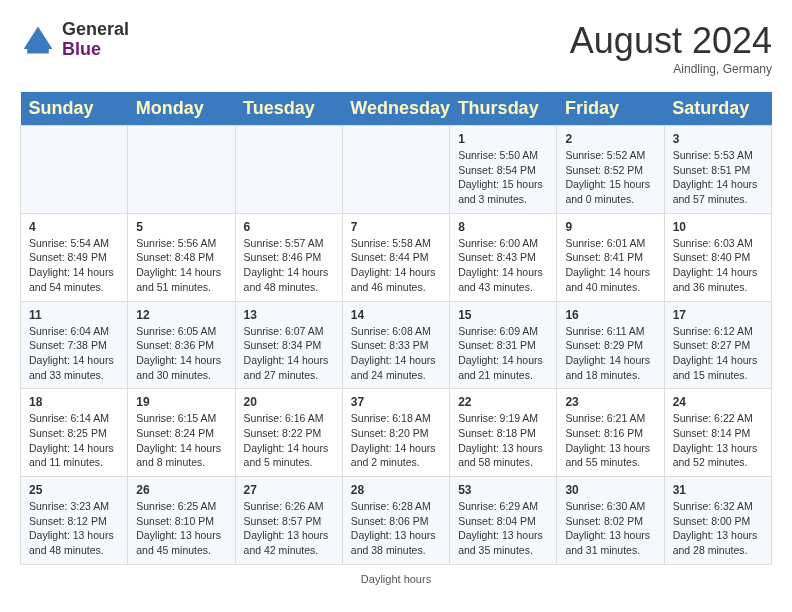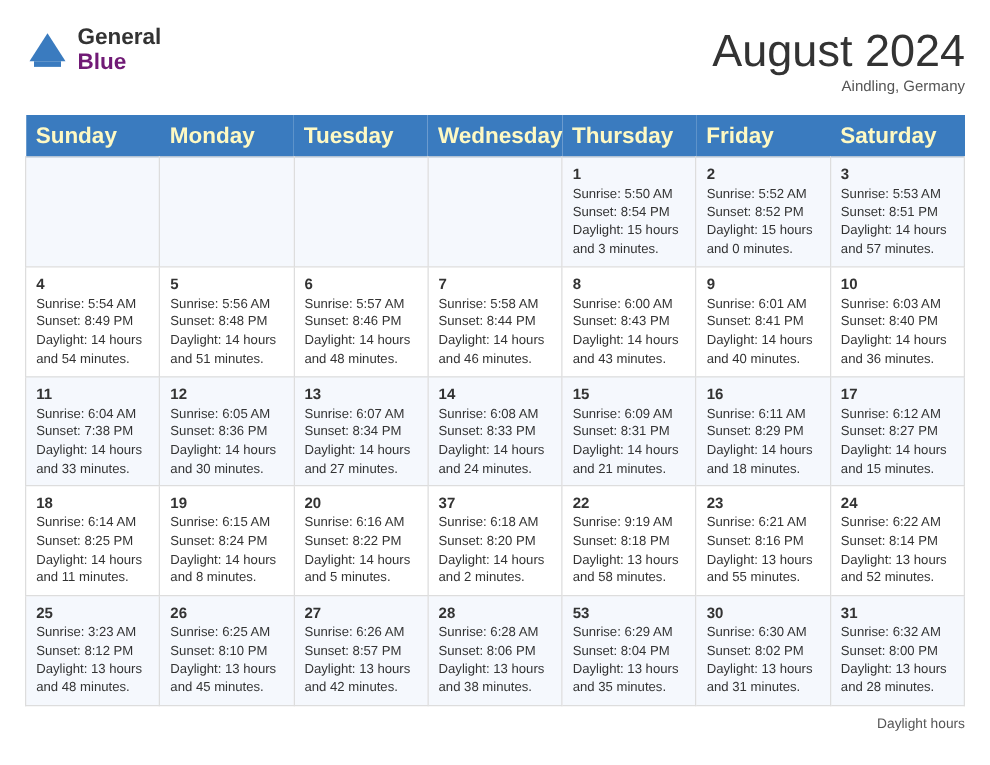--- a/index.html
+++ b/index.html
@@ -87,21 +87,21 @@
     .day-info {
       line-height: 1.4;
     }
     td.empty {
       background-color: #fff;
     }
     .footer-note {
       margin-top: 8px;
       font-size: 11px;
       color: #555;
-      text-align: right;
+      text-align: center;
     }
   </style>
 </head>
 <body>
 
 <div class="header">
   <div class="logo">
     <svg class="logo-icon" viewBox="0 0 40 40">
       <polygon points="20,5 36,30 4,30" fill="#3a7bbf"></polygon>
       <rect x="8" y="30" width="24" height="5" fill="#3a7bbf"></rect>

